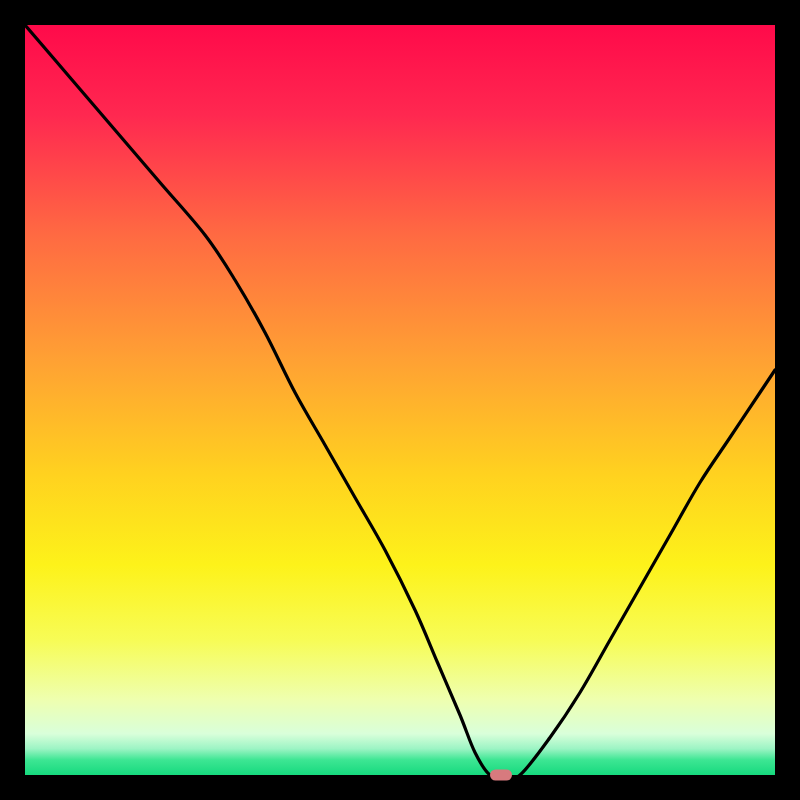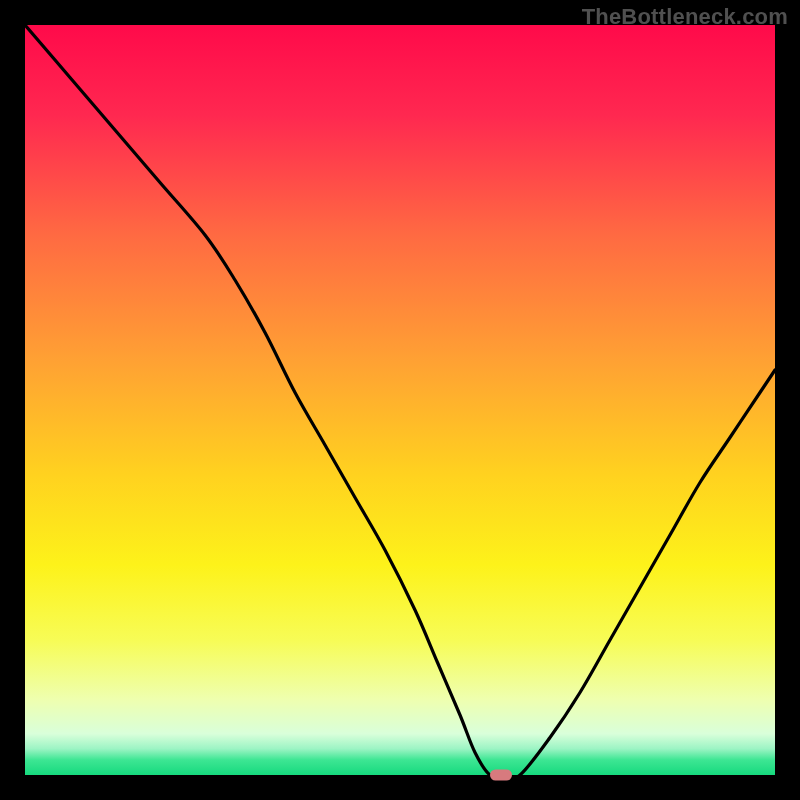--- a/index.html
+++ b/index.html
@@ -55,21 +55,20 @@
     background: #d77a7e;
     transform: translate(-50%, -50%);
     z-index: 12;
   }
 </style>
 </head>
 <body>
 
 <div class="frame">
 
-  <div class="watermark">TheBottleneck.com</div>
 
   <div class="plot">
 
     <svg class="gradient" viewBox="0 0 750 750" preserveAspectRatio="none">
       <defs>
         <linearGradient id="bg-grad" x1="0" y1="0" x2="0" y2="1">
             <stop offset="0.00%" stop-color="#ff0a4a"></stop>
             <stop offset="12.00%" stop-color="#ff2850"></stop>
             <stop offset="28.00%" stop-color="#ff6a42"></stop>
             <stop offset="45.00%" stop-color="#ffa233"></stop>

